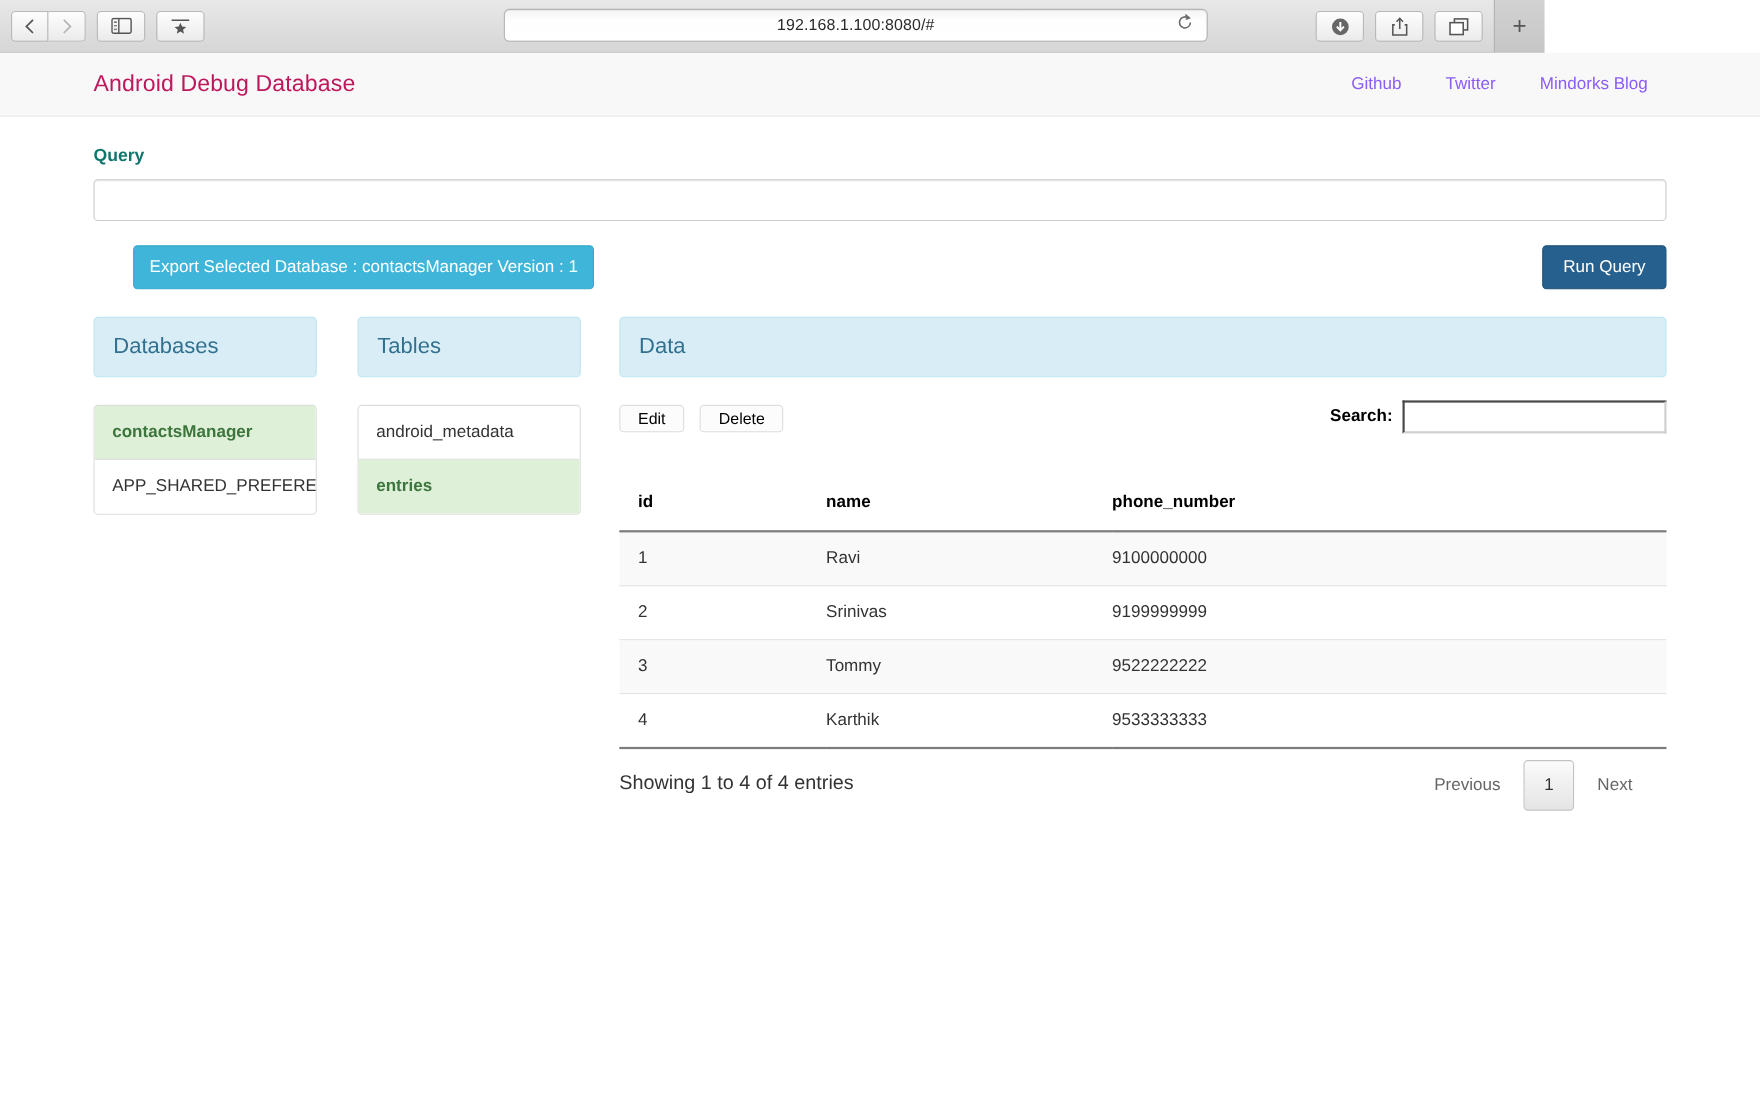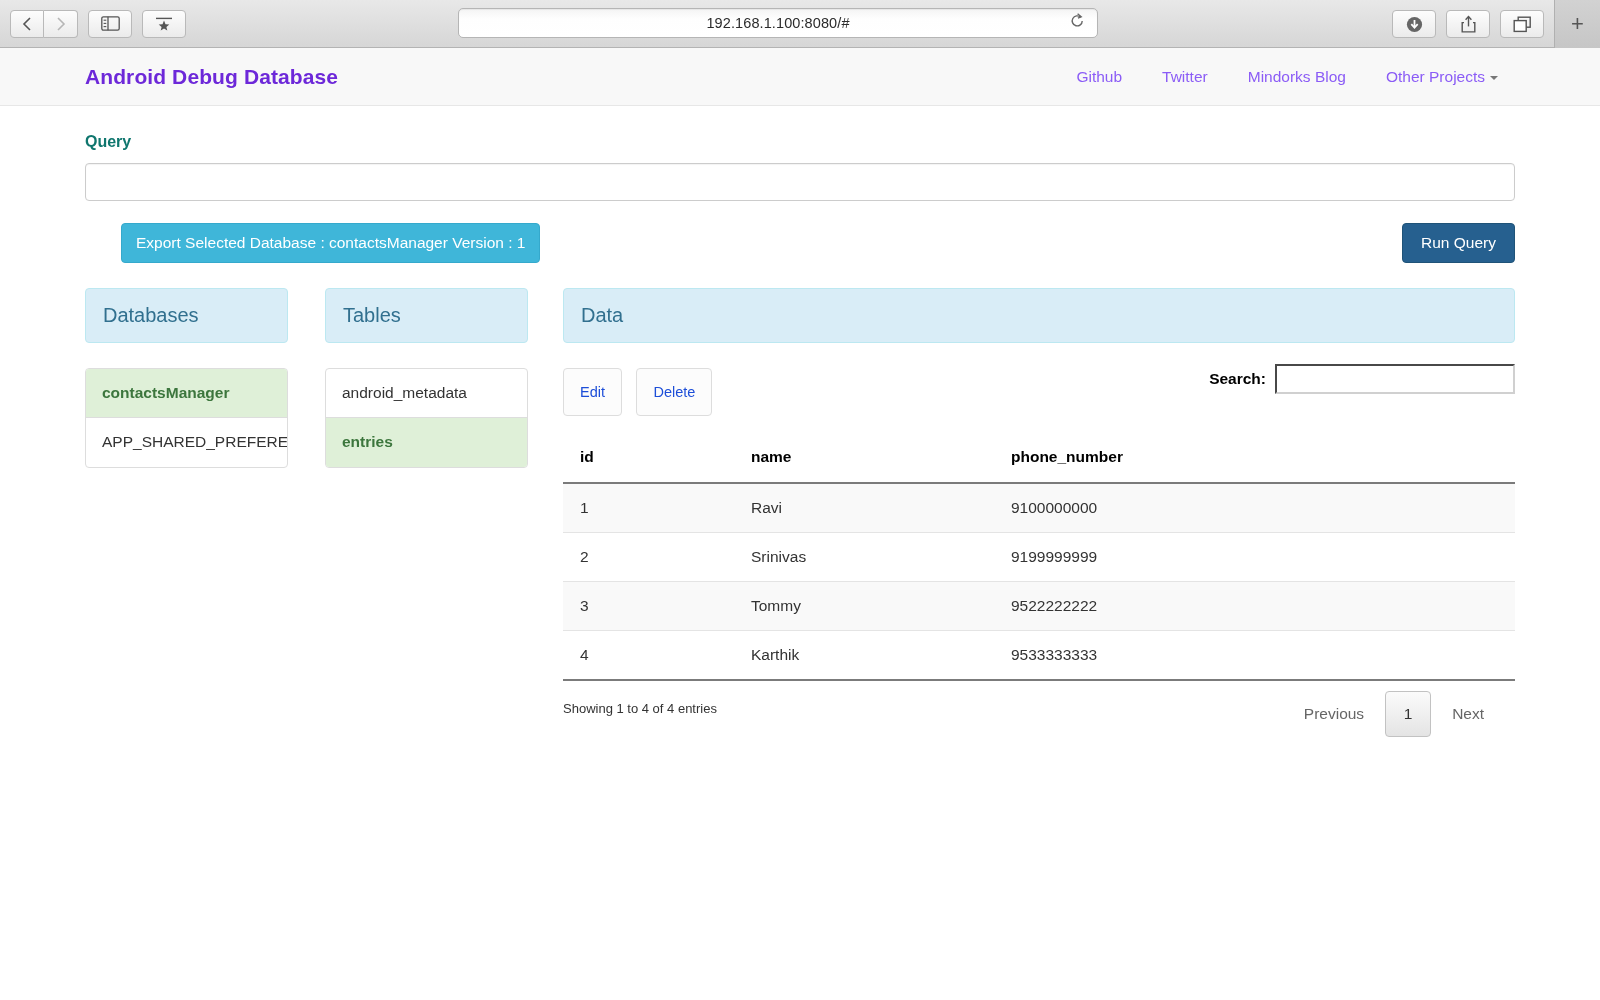--- a/index.html
+++ b/index.html
@@ -6,21 +6,21 @@
   html, body {
     width: 1600px; height: 1000px;
     background: #ffffff;
     font-family: "Liberation Sans", sans-serif;
     overflow: hidden;
   }
 
   
   .browser-chrome {
     position: relative;
-    width: 1600px; height: 48px;
+    width: 1404px; height: 48px;
     background: linear-gradient(180deg, #e8e8e8 0%, #d6d6d6 100%);
     border-bottom: 1px solid #b3b3b3;
     display: flex; 
   }
   .chrome-left { display: flex; align-items: center; padding-left: 10px; gap: 10px; }
   .navgroup { display: flex; }
   .chrome-btn {
     height: 28px; min-width: 34px;
     background: linear-gradient(180deg, #fdfdfd 0%, #ebebeb 100%);
     border: 1px solid #b9b9b9;
@@ -63,21 +63,21 @@
   
   .navbar {
     width: 1600px; height: 58px;
     background: #f8f8f8;
     border-bottom: 1px solid #e7e7e7;
     display: flex; align-items: center;
     position: relative;
   }
   .brand {
     margin-left: 85px;
-    font-size: 21px; color: #6d28d9; font-weight: 700;
+    font-size: 21px; color: #be185d; font-weight: 400;
     letter-spacing: .1px;
   }
   .navlinks {
     position: absolute; right: 82px; top: 0; height: 58px;
     display: flex; align-items: center; gap: 0;
   }
   .navlink {
     font-size: 15.5px; color: #8b5cf6;
     padding: 0 20px; line-height: 58px;
   }
@@ -155,24 +155,24 @@
   }
   .list-item:last-child { border-bottom: none; }
   .list-item.active {
     background: #dff0d8; color: #3c763d; font-weight: bold;
   }
 
   
   .data-body { margin-top: 25px; position: relative; }
   .table-toolbar { position: relative; height: 40px; }
   .btn-sm {
-    height: 48px; padding: 0 16px;
+    height: 25px; padding: 0 16px;
     font-size: 14.5px;
     border: 1px solid #dddddd; border-radius: 4px;
-    background: #fcfcfc; color: #1d4ed8;
+    background: #fcfcfc; color: #000000;
     font-family: "Liberation Sans", sans-serif;
     margin-right: 10px;
   }
   .search-wrap {
     position: absolute; right: 0; top: -4px;
     display: flex; align-items: center; gap: 9px;
   }
   .search-label { font-size: 15.5px; font-weight: bold; color: #000; }
   .search-input {
     width: 240px; height: 30px;
@@ -204,21 +204,21 @@
   table.data-table tbody tr:last-child td { border-bottom: 2px solid #7b7b7b; }
   .col-id { width: 188px; padding-left: 17px !important; }
   .col-name { width: 260px; }
   .col-phone { width: auto; }
 
   .table-footer {
     position: relative; height: 56px; margin-top: 4px;
   }
   .entries-info {
     position: absolute; left: 0; top: 16px;
-    font-size: 13px; color: #333;
+    font-size: 18px; color: #333;
   }
   .pager {
     position: absolute; right: 16px; top: 6px;
     display: flex; align-items: center; gap: 0;
   }
   .pager-link {
     font-size: 15.5px; color: #666666;
     padding: 10px 15px;
   }
   .pager-num {
@@ -312,21 +312,20 @@
     <div class="newtab-btn">+</div>
   </div>
 </div>
 
 <div class="navbar">
   <div class="brand">Android Debug Database</div>
   <div class="navlinks">
     <a class="navlink">Github</a>
     <a class="navlink">Twitter</a>
     <a class="navlink">Mindorks Blog</a>
-    <a class="navlink"><span>Other Projects</span><span class="caret"></span></a>
   </div>
 </div>
 
 <div class="page">
 
   <div class="query-label">Query</div>
   <input class="query-input" type="text" value="" style="">
 
   <div class="btn-row">
     <button class="btn btn-export">Export Selected Database : contactsManager Version : 1</button>

